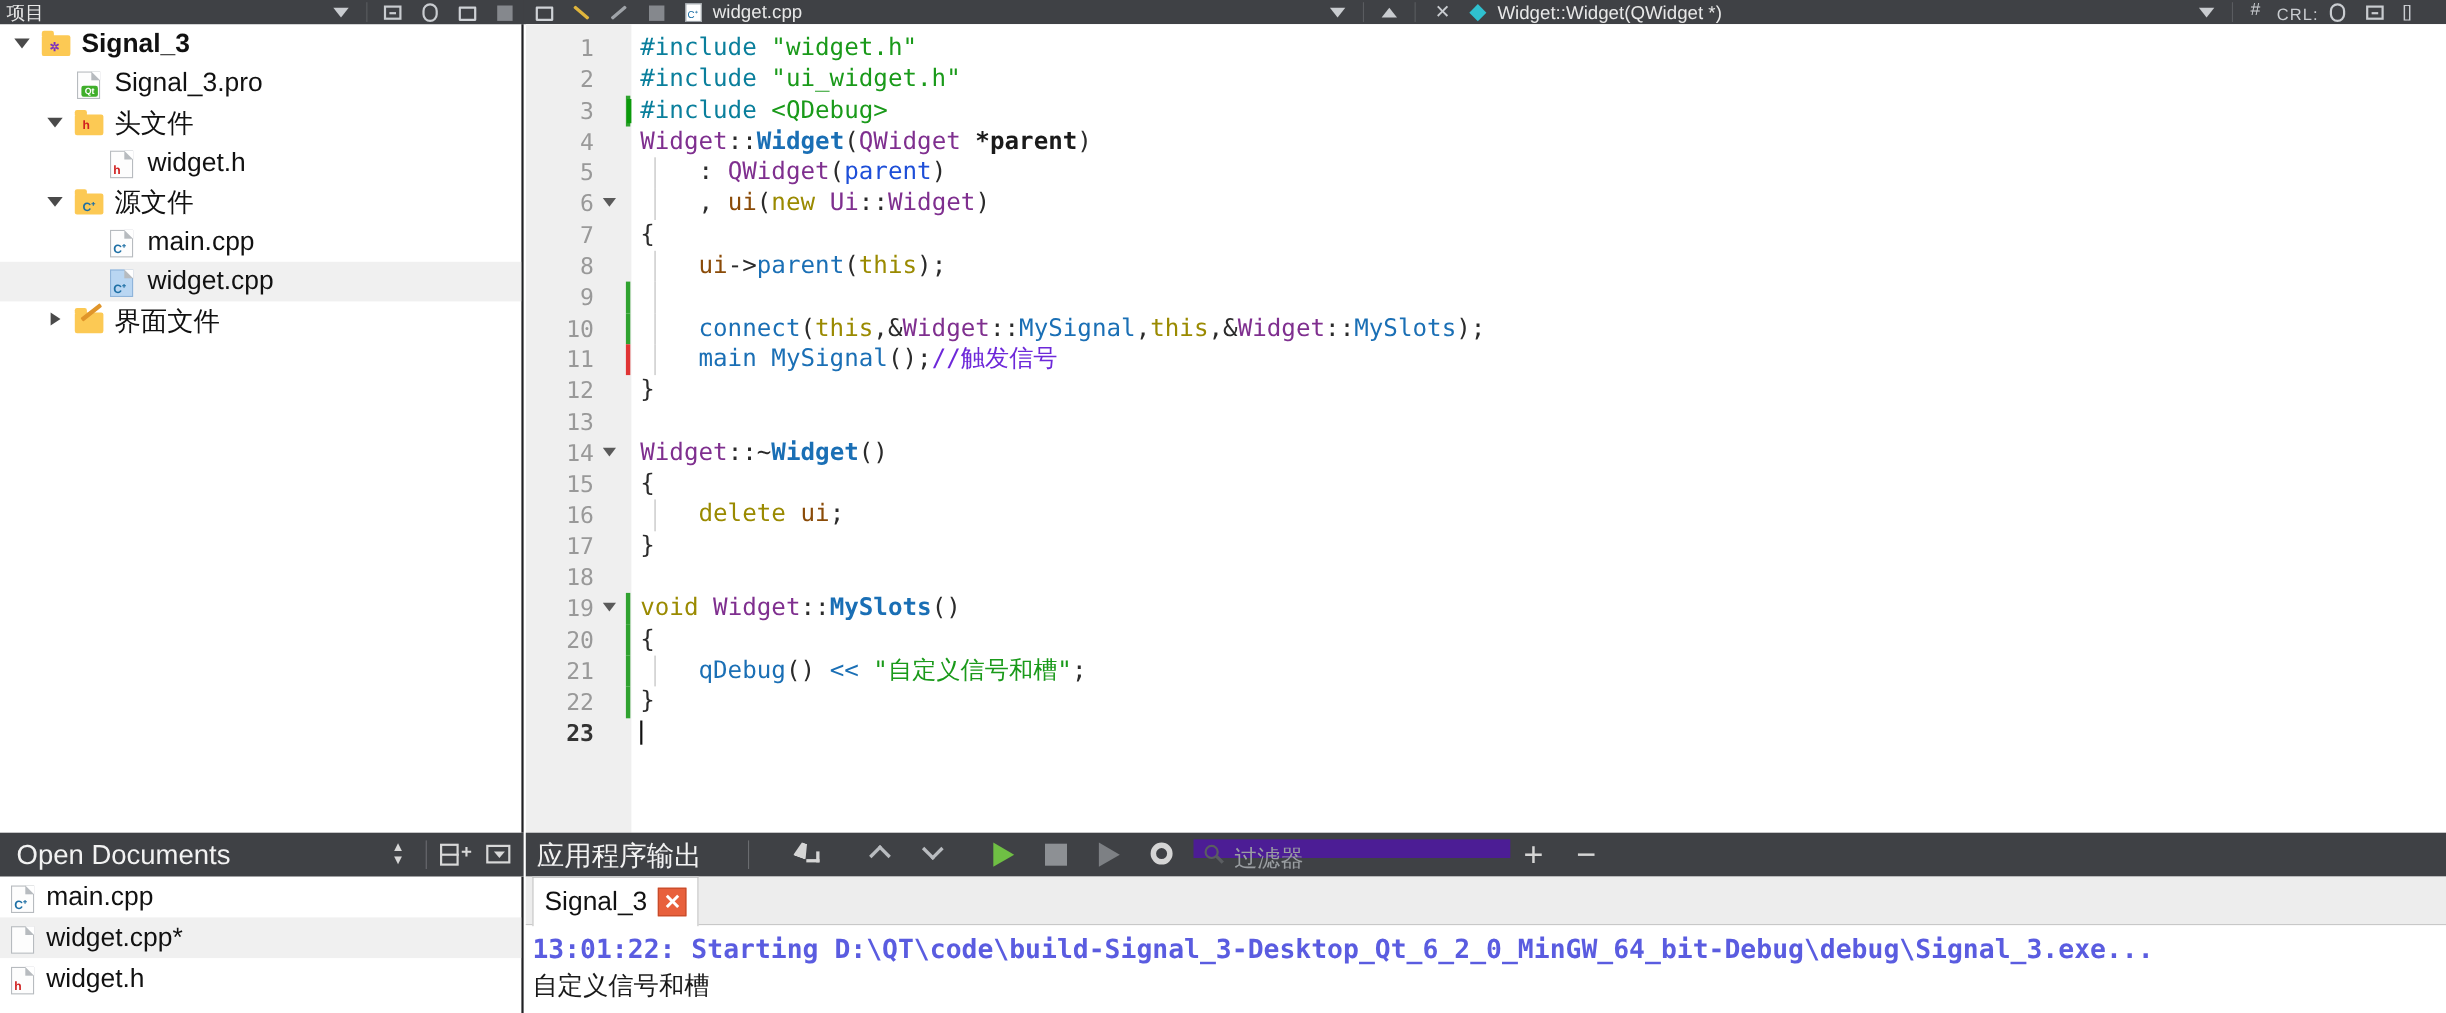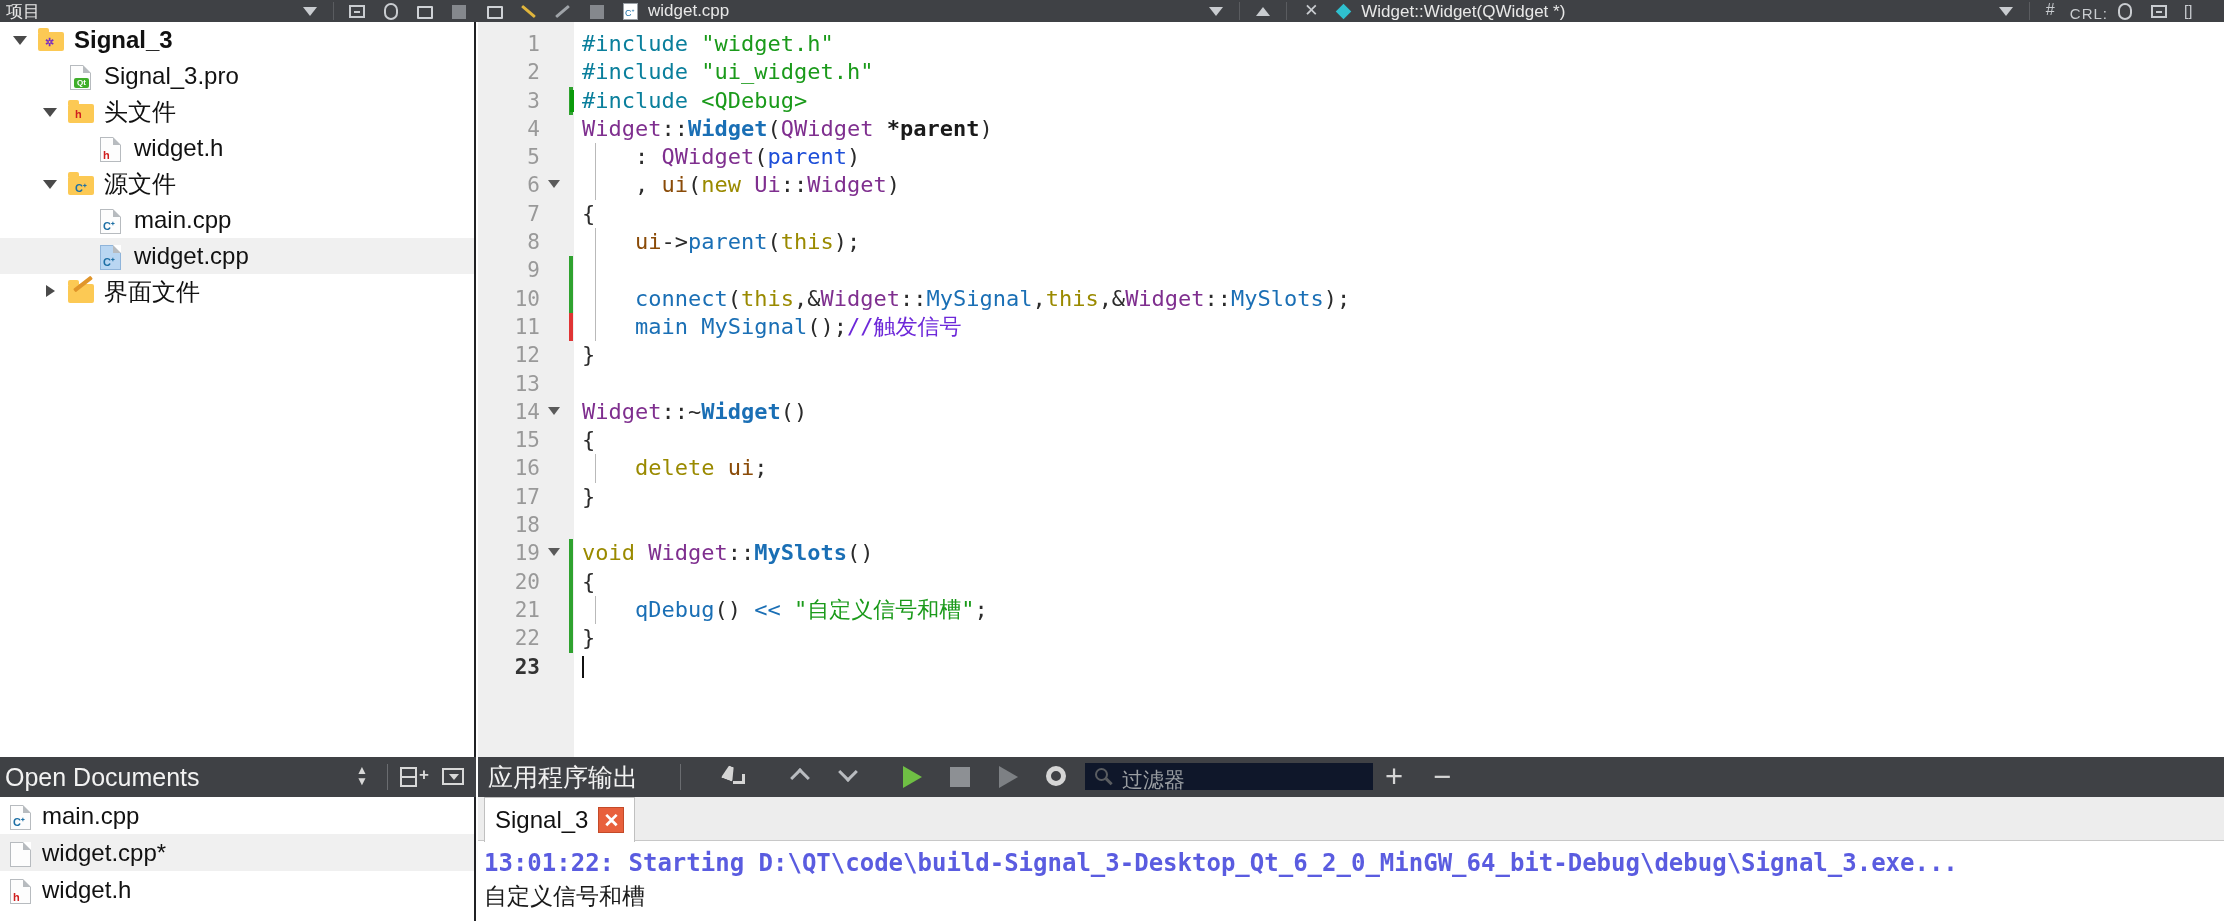--- a/index.html
+++ b/index.html
@@ -107,21 +107,21 @@
   .s-par   { color:#1d4ed8; }
   .s-cmt   { color:#6d28d9; }
   .s-bold  { font-weight:bold; }
   .s-plain { color:#1a1a1a; }
   .s-void  { color:#9a8a00; }
   .s-qd    { color:#1a6fb5; }
 
   
   #od-head { position:absolute; left:0; top:757px; width:476px; height:40px;
     background:#3f4145; display:flex; align-items:center; }
-  #od-head .t { color:#f2f2f2; font-size:25px; padding-left:5px; flex:1; }
+  #od-head .t { color:#f2f2f2; font-size:25px; padding-left:15px; flex:1; }
   .od-btn { width:44px; height:40px; position:relative; }
   .od-sep { width:1px;height:26px;background:#6a6c70;}
   .ud-arrows{position:absolute;left:13px;top:8px;color:#d8d8d8;font-size:12px;line-height:11px;}
   .splitp{position:absolute;left:12px;top:10px;width:17px;height:20px;border:2px solid #d8d8d8;}
   .splitp::after{content:"";position:absolute;left:-2px;top:7px;width:17px;height:2px;background:#d8d8d8;}
   .plusm{position:absolute;left:31px;top:8px;color:#d8d8d8;font-size:17px;font-weight:bold;}
   .dropb{position:absolute;left:10px;top:11px;width:22px;height:17px;border:2px solid #d8d8d8;}
   .dropb::after{content:"";position:absolute;left:5px;top:4px;border-left:5px solid transparent;
     border-right:5px solid transparent;border-top:6px solid #d8d8d8;}
 
@@ -149,21 +149,21 @@
     border-top:3px solid #b9bcc0;transform:rotate(45deg);}
   .chevdn{position:absolute;left:14px;top:8px;width:14px;height:14px;border-left:3px solid #b9bcc0;
     border-bottom:3px solid #b9bcc0;transform:rotate(-45deg);}
   .playg{position:absolute;left:16px;top:9px;width:0;height:0;border-top:11px solid transparent;
     border-bottom:11px solid transparent;border-left:19px solid #6fbf44;}
   .stopsq{position:absolute;left:15px;top:10px;width:20px;height:20px;background:#8d9094;}
   .playd{position:absolute;left:16px;top:9px;width:0;height:0;border-top:11px solid transparent;
     border-bottom:11px solid transparent;border-left:19px solid #7d8084;}
   .gearo{position:absolute;left:15px;top:9px;width:20px;height:20px;border:5px solid #d5d5d5;
     border-radius:50%;}
-  #filter { position:absolute; left:0; top:6px; width:288px; height:27px; background:#0f172a;text-align:right; }
+  #filter { position:absolute; left:0; top:6px; width:288px; height:17px; background:#4c1d95;text-align:right; }
   #filter .mag{position:absolute;left:10px;top:5px;width:13px;height:13px;border:2.5px solid #5a5d61;
     border-radius:50%;}
   #filter .mag2{position:absolute;left:20px;top:17px;width:8px;height:2.5px;background:#5a5d61;
     transform:rotate(45deg);}
   #filter .ph{position:absolute;left:37px;top:3px;font-size:21px;color:#9a9ea2;}
   .plusbig{position:absolute;left:12px;top:4px;color:#d5d5d5;font-size:31px;line-height:31px;font-weight:300;}
   .minusbig{position:absolute;left:12px;top:4px;color:#d5d5d5;font-size:31px;line-height:31px;font-weight:300;}
 
   #out-body { position:absolute; left:478px; top:797px; width:1746px; height:124px;
     background:#ffffff; }

